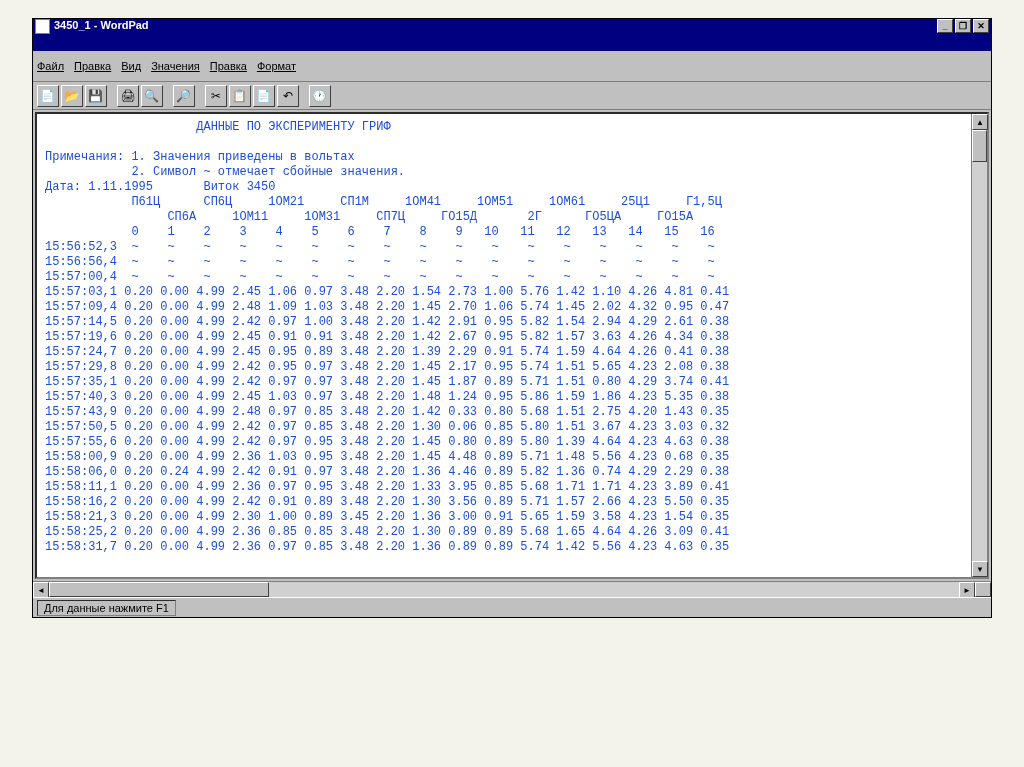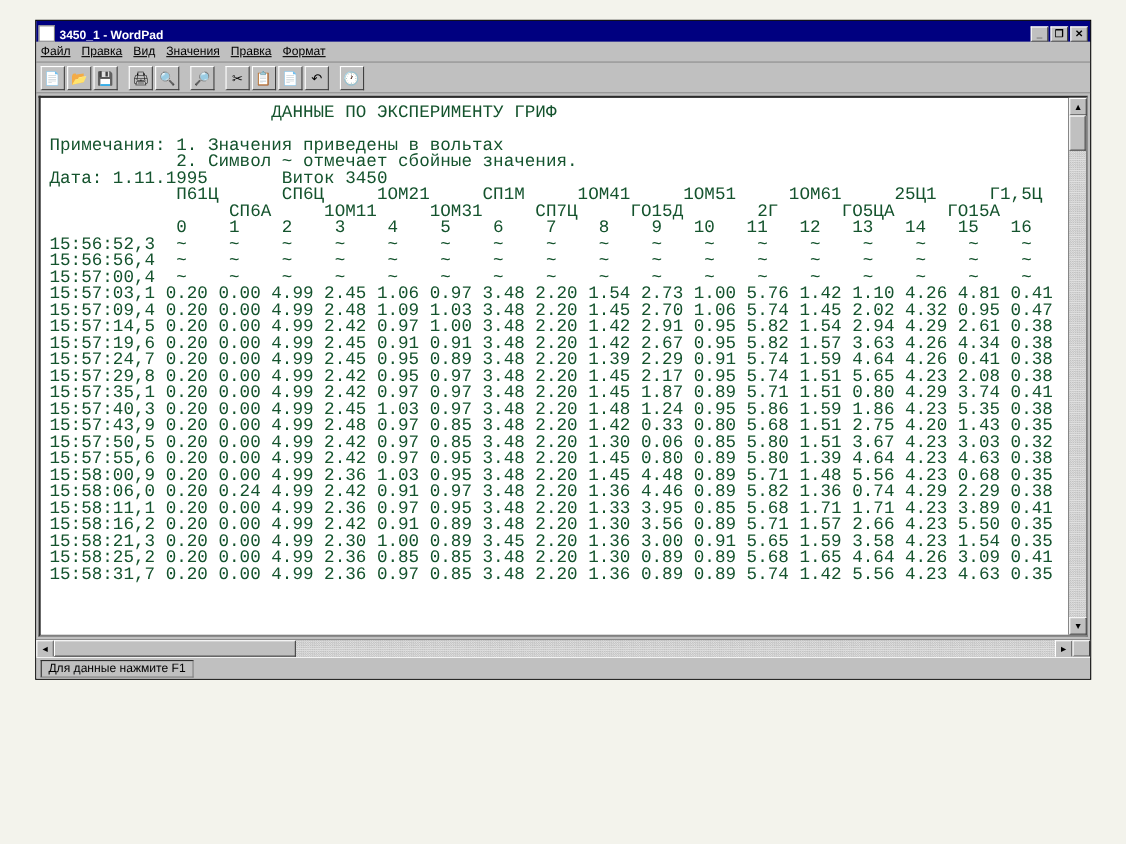--- a/index.html
+++ b/index.html
@@ -28,25 +28,25 @@
   .app-frame {
     border: 1px solid #000;
     background: #c0c0c0;
     width: 960px;
     height: 600px;
     margin: 0 auto;
     display: flex;
     flex-direction: column;
   }
   .titlebar {
-    height: 19px;
+    height: 32px;
     background: linear-gradient(#000080,#000080);
     color: #fff;
     display: flex;
-    align-items: flex-end;
+    align-items: flex-start;
     font-size: 11px;
     padding: 0 2px;
   }
   .titlebar .doc-icon {
     width: 15px; height: 15px;
     background: #fff;
     border: 1px solid #808080;
     margin-right: 4px;
     display: inline-block;
   }
@@ -58,21 +58,21 @@
     border: 1px solid;
     border-color: #fff #404040 #404040 #fff;
     color: #000;
     font-size: 9px;
     line-height: 12px;
     text-align: center;
     font-family: Arial;
     font-weight: 700;
   }
   .menubar {
-    height: 19px;
+    height: 31px;
     background: #c0c0c0;
     display: flex;
     align-items: center;
     padding: 0 4px;
     font-size: 11px;
     border-bottom: 1px solid #808080;
   }
   .menubar .mi { margin-right: 10px; }
   .menubar .mi .u { text-decoration: underline; }
   .toolbar {
@@ -106,25 +106,25 @@
     background: #fff;
     border: 2px inset #808080;
     position: relative;
     display: flex;
     min-height: 0;
   }
   .textarea {
     flex: 1;
     padding: 6px 8px;
     font-family: "Courier New", monospace;
-    font-size: 16px;
+    font-size: 12px;
     line-height: 15px;
     white-space: pre;
     overflow: hidden;
-    color: #14532d;
+    color: #1d4ed8;
   }
   .vscroll {
     width: 16px;
     background: #c0c0c0;
     border-left: 1px solid #808080;
     display: flex; flex-direction: column;
   }
   .hscroll {
     height: 16px;
     background: #c0c0c0;

